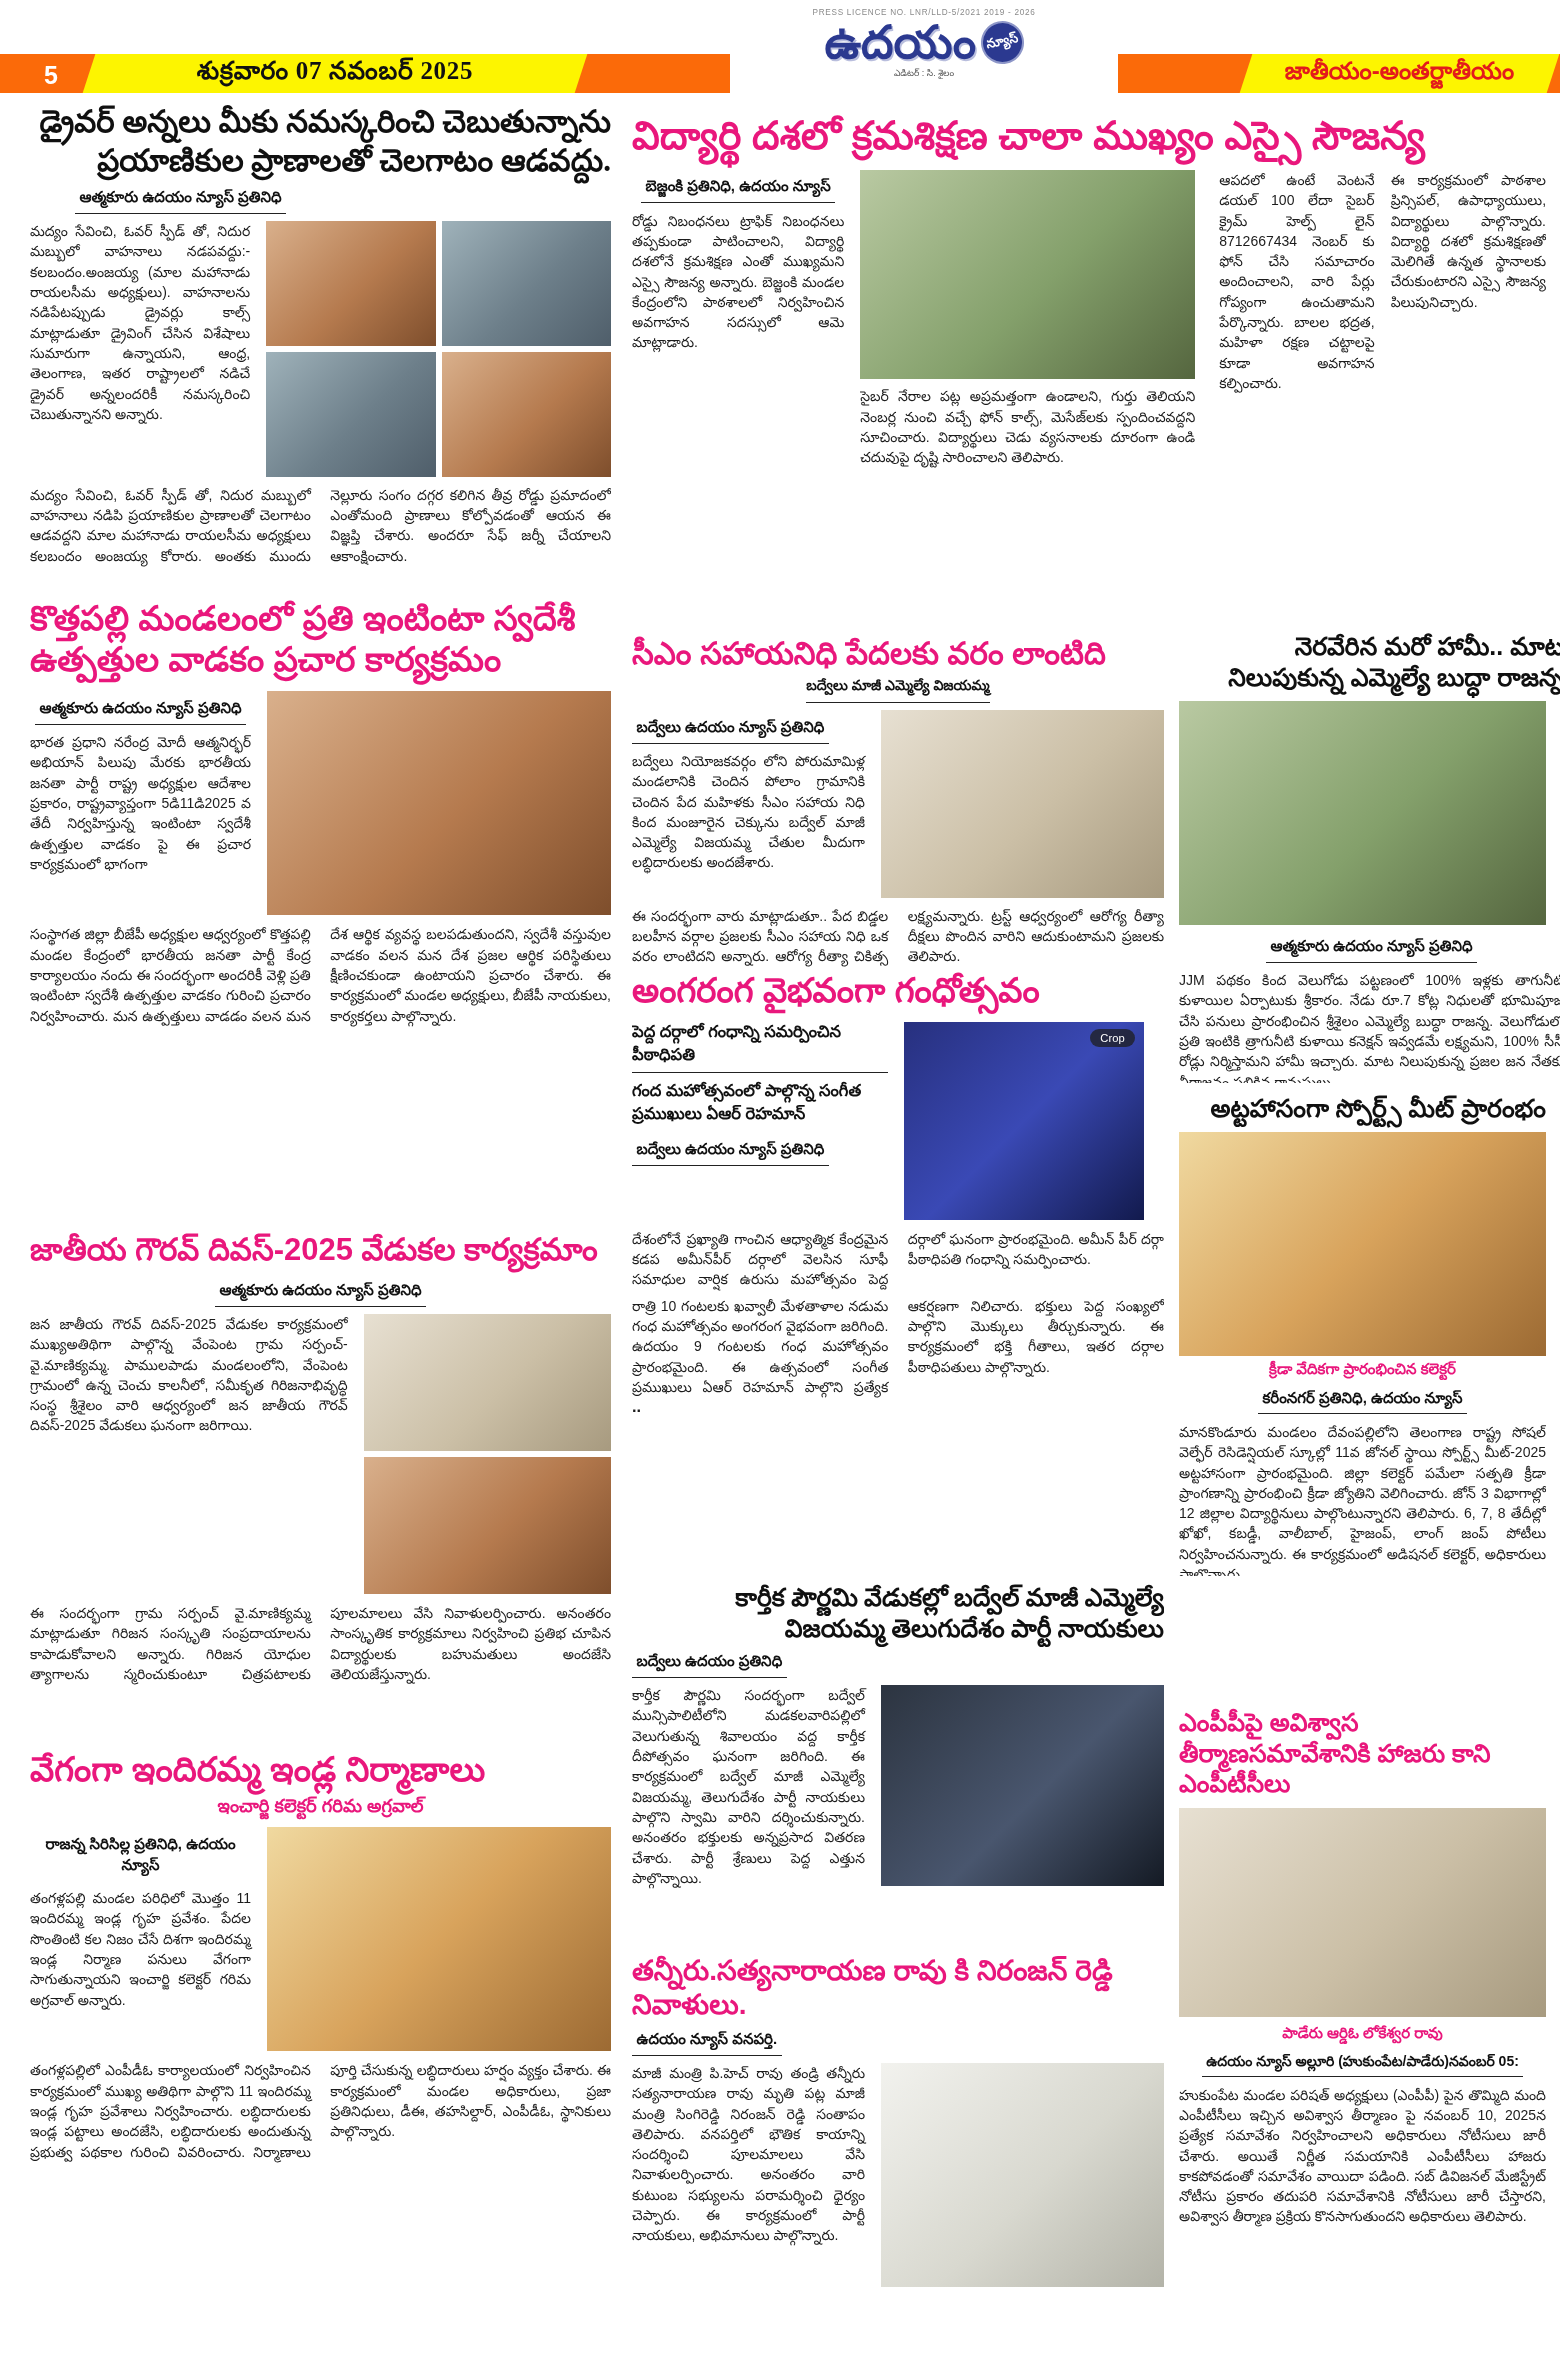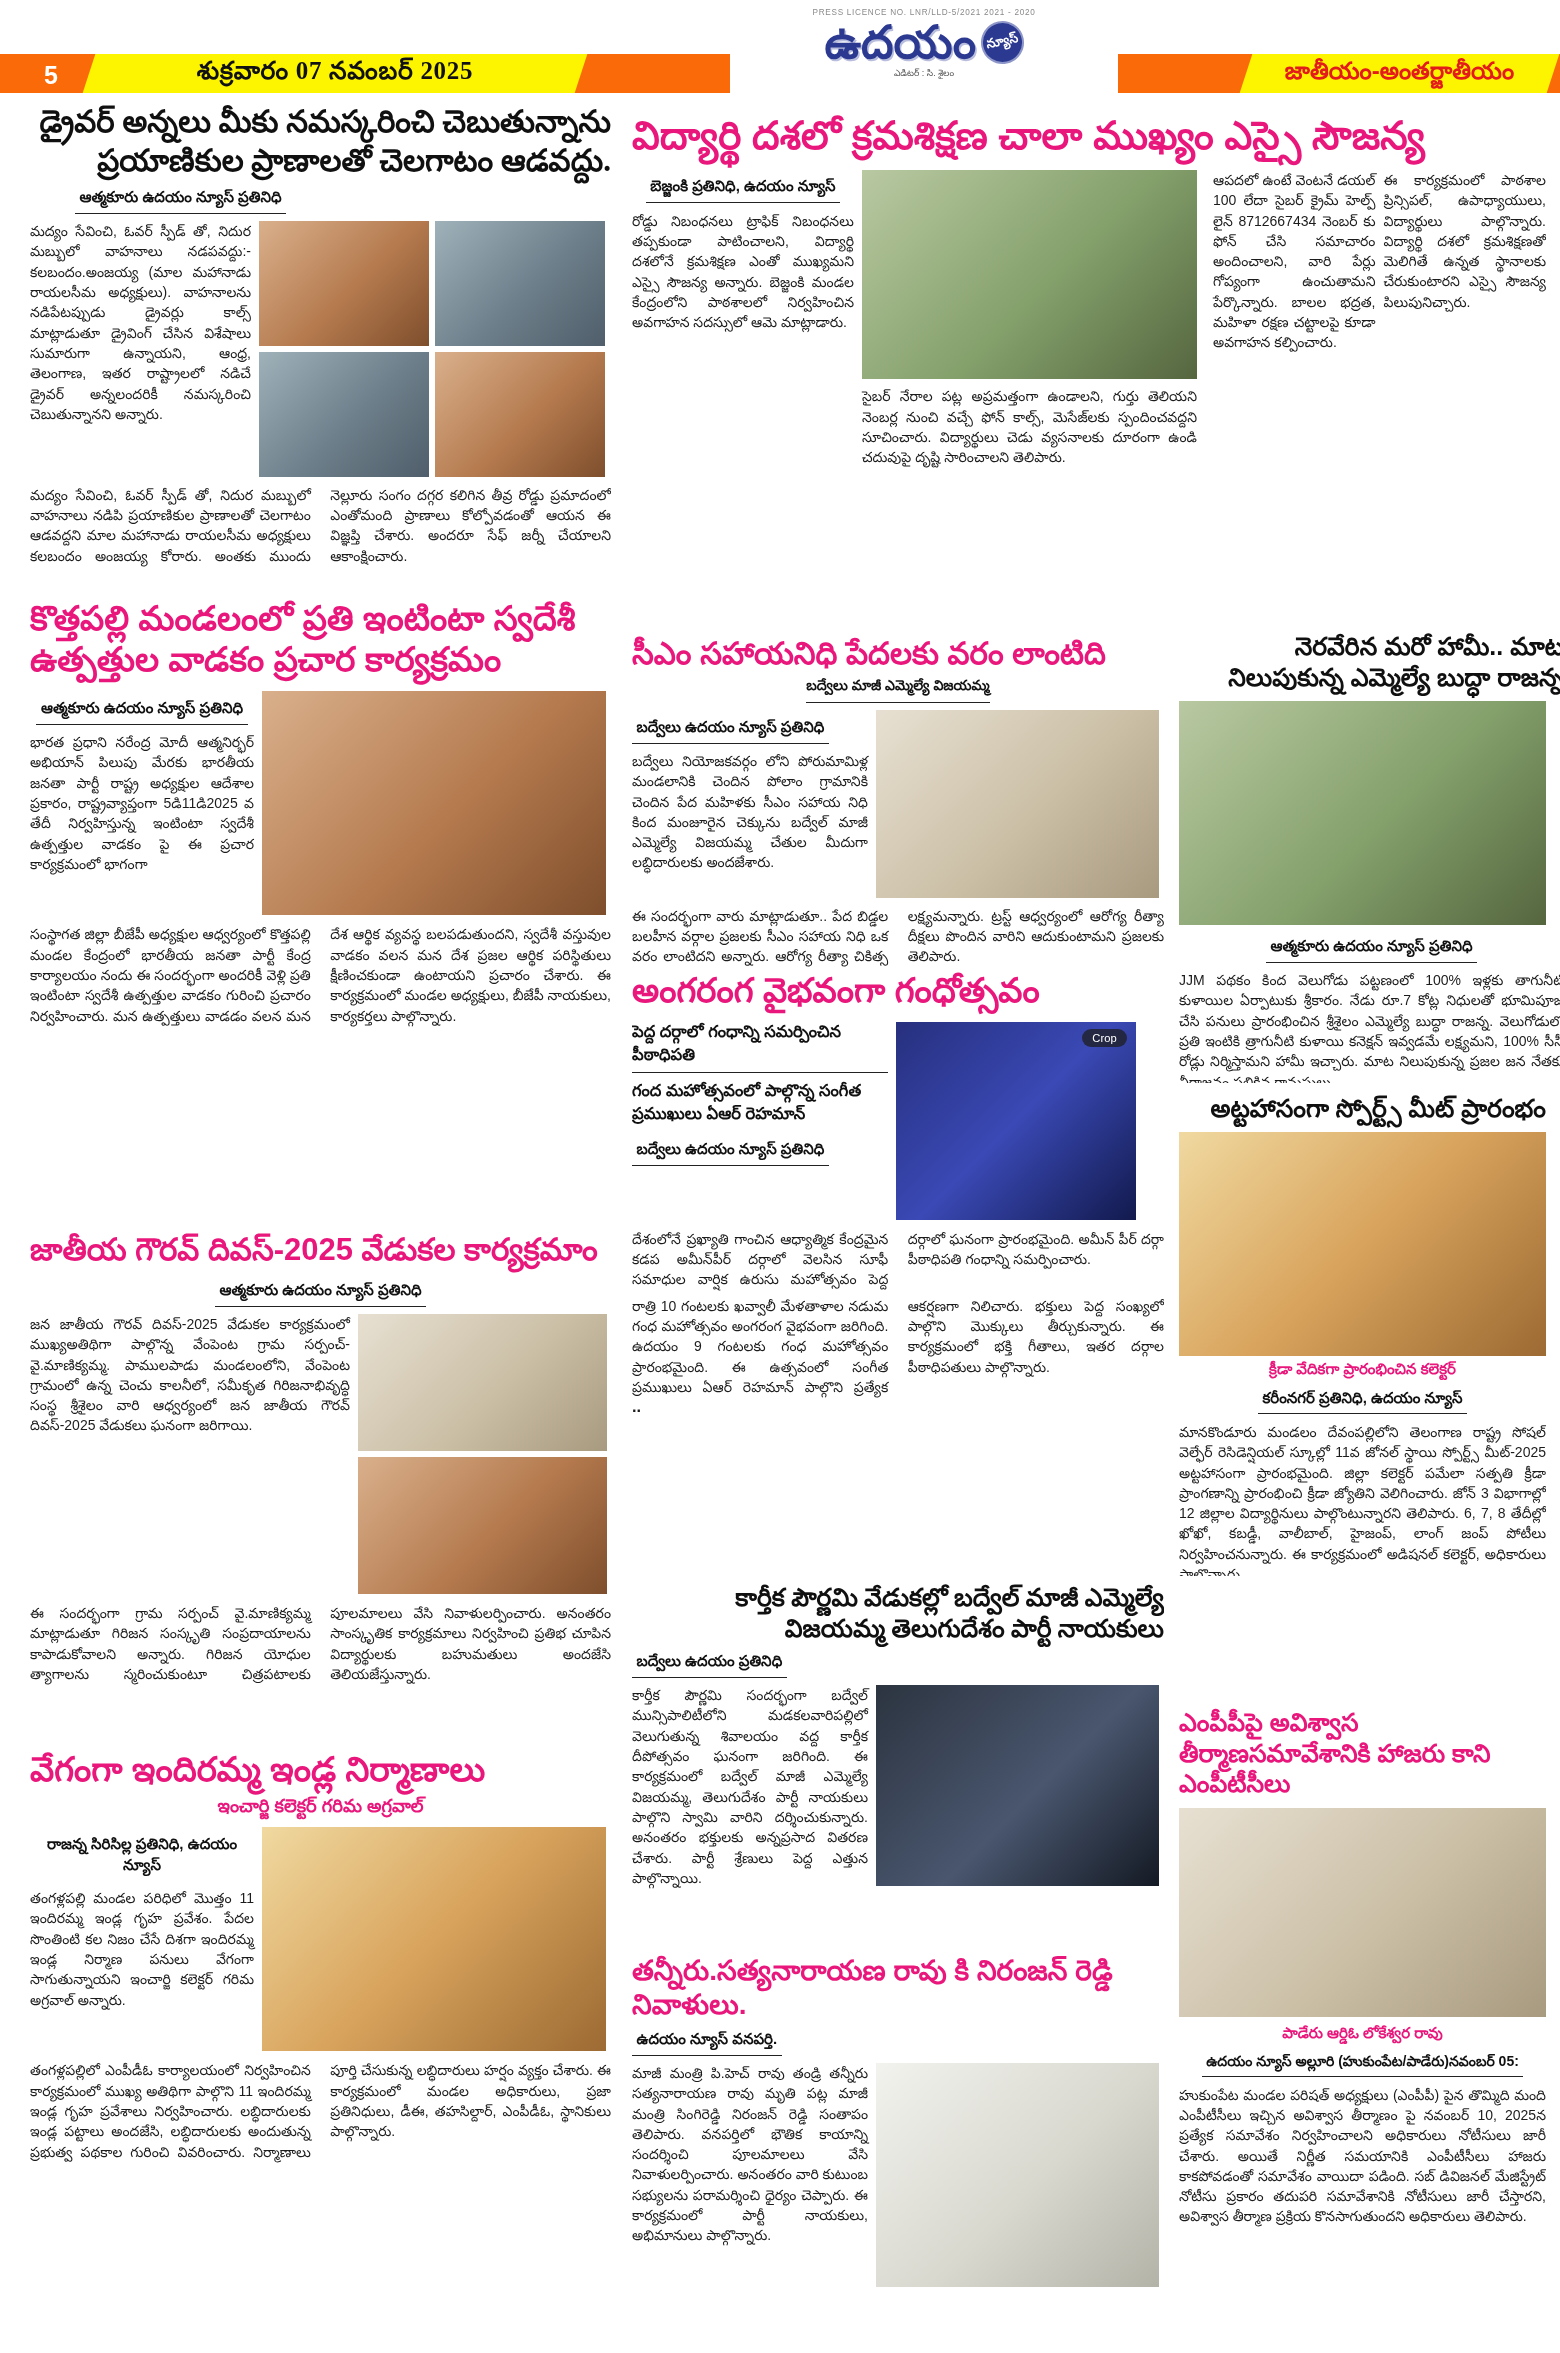--- a/index.html
+++ b/index.html
@@ -37,21 +37,21 @@
     font-family:"Liberation Serif","DejaVu Serif",serif; }
   .hl-56 { font-size:39px; } .hl-48 { font-size:34px; } .hl-44 { font-size:31px; }
   .hl-40 { font-size:28px; } .hl-36 { font-size:25px; }
   .byline { font-weight:bold; font-size:15px; color:#111; display:inline-block;
     border-bottom:1.5px solid #222; padding:1.5px 4.5px 3.7px; margin:6px 0 7.5px; }
   .byline.nob { border-bottom:none; }
   .subhead { font-weight:bold; font-size:14px; color:#111; }
   .subhead.u { border-bottom:1.5px solid #222; padding-bottom:4.5px; display:inline-block; }
   .body-text { font-size:14px; line-height:1.45; text-align:justify; color:#1c1c1c; }
   .cols-2 { column-count:2; column-gap:19.4px; }
-  .row { display:flex; gap:8px; }
+  .row { display:flex; gap:16px; }
   .photo { background:linear-gradient(135deg,#9fb2ba,#6d7f8a 55%,#4f5e6a); position:relative;
     flex-shrink:0; }
   .photo.warm { background:linear-gradient(135deg,#d9b08c,#b57a4e 55%,#7e4e2c); }
   .photo.green { background:linear-gradient(135deg,#b9c9a2,#84a06b 55%,#55663f); }
   .photo.blue-night { background:linear-gradient(135deg,#27307e,#3a49b5 50%,#121a4d); }
   .photo.dark-night { background:linear-gradient(135deg,#2c3440,#49566e 55%,#141a24); }
   .photo.room { background:linear-gradient(135deg,#e7e0d2,#cbbfa6 55%,#a79a7f); }
   .photo.bright { background:linear-gradient(135deg,#f0d9a0,#d8a35c 50%,#9c6a33); }
   .photo.white-event { background:linear-gradient(135deg,#f2f2ee,#d8d8cf 55%,#b3b3a8); }
   .photo-grid { display:grid; grid-template-columns:1fr 1fr; gap:6px; }
@@ -66,21 +66,21 @@
 
 <div class="header-band"></div>
 <div class="page-num">5</div>
 <div class="band-yellow band-date">
   <span>శుక్రవారం 07 నవంబర్ 2025</span>
 </div>
 <div class="band-yellow band-section">
   <span>జాతీయం-అంతర్జాతీయం</span>
 </div>
 <div class="masthead">
-  <div class="license">PRESS LICENCE NO. LNR/LLD-5/2021 2021 - 2020</div>
+  <div class="license">PRESS LICENCE NO. LNR/LLD-5/2021 2019 - 2026</div>
   <div class="logo-row">
     <span class="logo-main">ఉదయం</span>
     <span class="logo-badge">న్యూస్</span>
   </div>
   <div class="editor">ఎడిటర్ : సి. శైలం</div>
 </div>
 
 <article class="article" style="left:30px; top:103px; width:581px; height:484px;">
   <h2 class="hl-black hl-44">డ్రైవర్ అన్నలు మీకు నమస్కరించి చెబుతున్నాను ప్రయాణికుల ప్రాణాలతో చెలగాటం ఆడవద్దు.</h2>
   <div style="margin-left:45px;"><span class="byline">ఆత్మకూరు ఉదయం న్యూస్ ప్రతినిధి</span></div>

